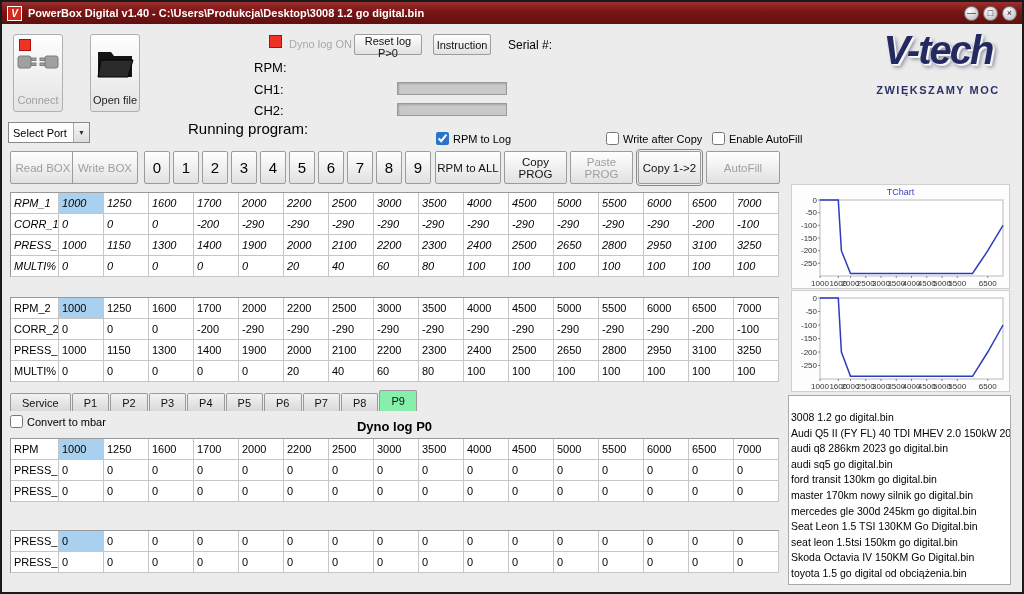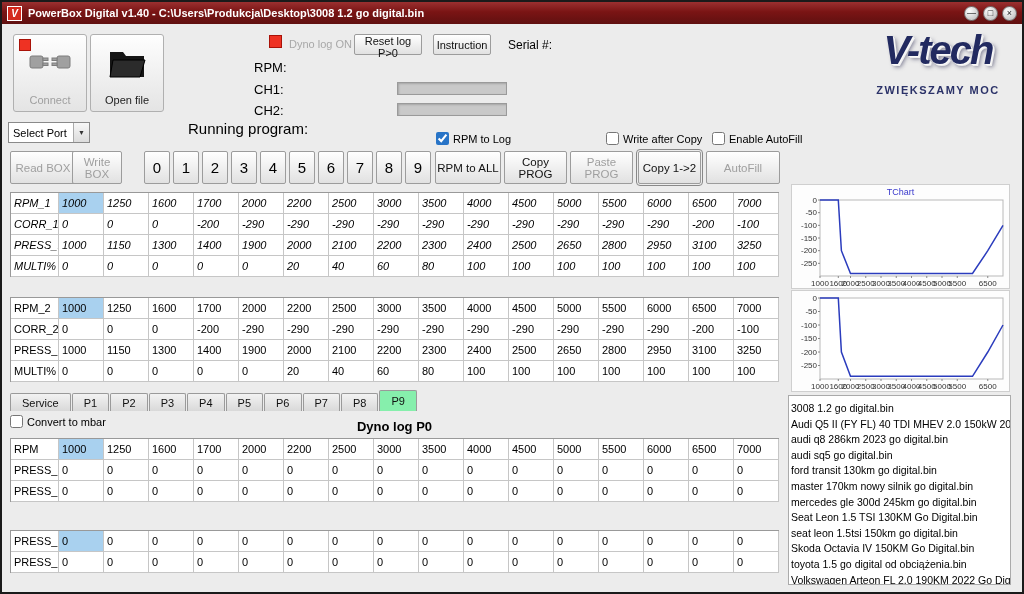--- a/index.html
+++ b/index.html
@@ -13,21 +13,21 @@
     display:flex; align-items:center; padding:0 5px; gap:6px; }
   .app-icon { width:15px; height:15px; background:#d42a1e; border:1px solid #fff; color:#fff;
     font-weight:bold; font-style:italic; font-size:10px; display:flex; align-items:center; justify-content:center; flex:none; }
   .title-text { color:#fff; font-size:11px; font-weight:bold; flex:1; white-space:nowrap; overflow:hidden; }
   .win-btns { display:flex; gap:4px; flex:none; }
   .win-btn { width:15px; height:15px; border-radius:50%;
     background:radial-gradient(circle at 35% 30%,#fdfdfd,#b5b5b5); border:1px solid #777;
     color:#222; font-size:9px; line-height:12px; text-align:center; }
 
   
-  .bigbtn { position:absolute; top:32px; width:74px; height:78px;
+  .bigbtn { position:absolute; top:32px; width:50px; height:78px;
     background:linear-gradient(#fefefe,#e4e4e4); border:1px solid #b0b0b0; border-radius:3px;
     font-family:inherit; }
   .bigbtn .iconwrap { position:absolute; top:10px; left:50%; transform:translateX(-50%); }
   .biglabel { position:absolute; bottom:5px; left:0; width:100%; text-align:center; font-size:11px; color:#222; }
   .bigbtn.disabled .biglabel { color:#9f9f9f; }
   .statussq { position:absolute; width:12px; height:12px; background:#ee3223; border:1px solid #a91208; }
   .statussq.inbtn { left:5px; top:4px; }
   #sq-dyno { left:267px; top:33px; width:13px; height:13px; }
   .dyno-on { position:absolute; left:287px; top:36px; font-size:11px; color:#a8a8a8; }
 
@@ -52,21 +52,21 @@
     border-left:1px solid #aaa; font-size:7px; display:flex; align-items:center; justify-content:center; color:#333; }
   #lab-running { left:186px; top:118px; font-size:15px; }
 
   .cb { position:absolute; display:flex; align-items:center; gap:4px; font-size:11px; }
   .cb input { width:13px; height:13px; margin:0; accent-color:#2874c7; }
   #cb-rpmlog { left:434px; top:130px; } #cb-writecopy { left:604px; top:130px; } #cb-autofill { left:710px; top:130px; }
   #cb-convert { left:8px; top:413px; }
 
   
   .act { top:149px; height:33px; font-size:11.5px; }
-  #btn-readbox { left:8px; width:66px; } #btn-writebox { left:70px; width:50px; }
+  #btn-readbox { left:8px; width:66px; } #btn-writebox { left:70px; width:66px; }
   #digits { position:absolute; left:142px; top:149px; display:flex; gap:3px; }
   .digit { width:26px; height:33px; background:linear-gradient(#ffffff,#e1e1e1); border:1px solid #9c9c9c;
     border-radius:2px; font-size:15px; font-family:inherit; }
   #btn-rpmall { left:433px; width:66px; } #btn-copyprog { left:502px; width:63px; }
   #btn-pasteprog { left:568px; width:63px; } #btn-copy12 { left:636px; width:63px; outline:1px solid #888; outline-offset:1px; }
   #btn-autofill { left:704px; width:74px; }
   .disabled { color:#9f9f9f !important; }
 
   
   .ptable { position:absolute; left:8px; background:#fff; border-top:1px solid #999; border-left:1px solid #999; width:769px; }
@@ -90,21 +90,21 @@
   
   .chart { position:absolute; left:789px; width:219px; background:#fdfdfd; border:1px solid #cfcfcf; }
   #chart1 { top:182px; height:105px; } #chart2 { top:288px; height:102px; }
   .ct-lab { font-size:8px; fill:#333; font-family:"Liberation Sans",sans-serif; }
   .ct-title { font-size:9px; font-family:"Liberation Sans",sans-serif; }
   .ct-plot { fill:#ffffff; stroke:#b9b9b9; }
   .ct-tick { stroke:#888; stroke-width:1; }
 
   
   #filelist { position:absolute; left:786px; top:393px; width:223px; height:190px; background:#fff;
-    border:1px solid #aaa; overflow:hidden; padding:5px 0 0 2px; }
+    border:1px solid #aaa; overflow:hidden; padding:14px 0 0 2px; }
   .file-item { font-size:10.5px; line-height:15.6px; white-space:nowrap; color:#000; }
 
   
   #logo { position:absolute; left:858px; top:26px; width:156px; text-align:center; font-style:italic; font-weight:bold;
     font-size:40px; color:#222a60; letter-spacing:-2px;
     text-shadow:1px 1px 0 #fafafa, 2px 2px 0 #efefef, 3px 3px 4px rgba(30,30,70,.55); }
   #tagline { position:absolute; left:856px; top:82px; width:160px; text-align:center; font-size:11px; font-weight:bold;
     letter-spacing:1.5px; color:#2b3268; }
 </style>
 </head>

